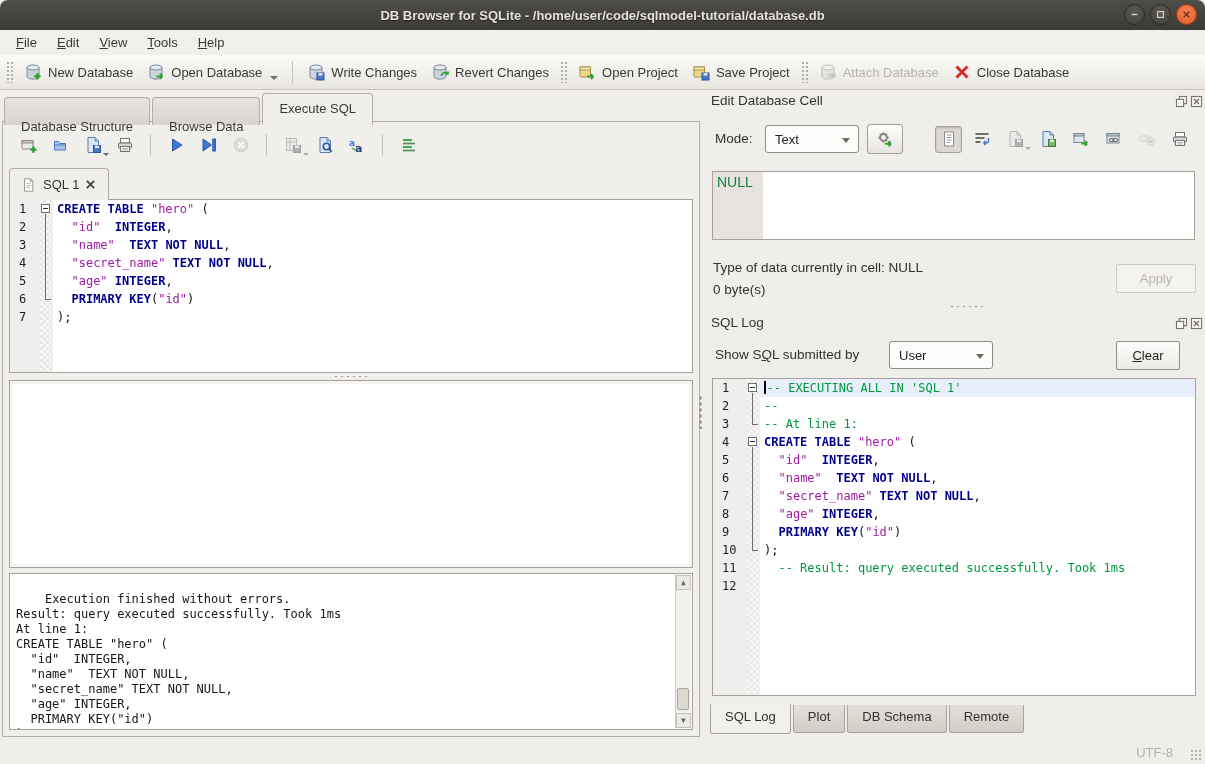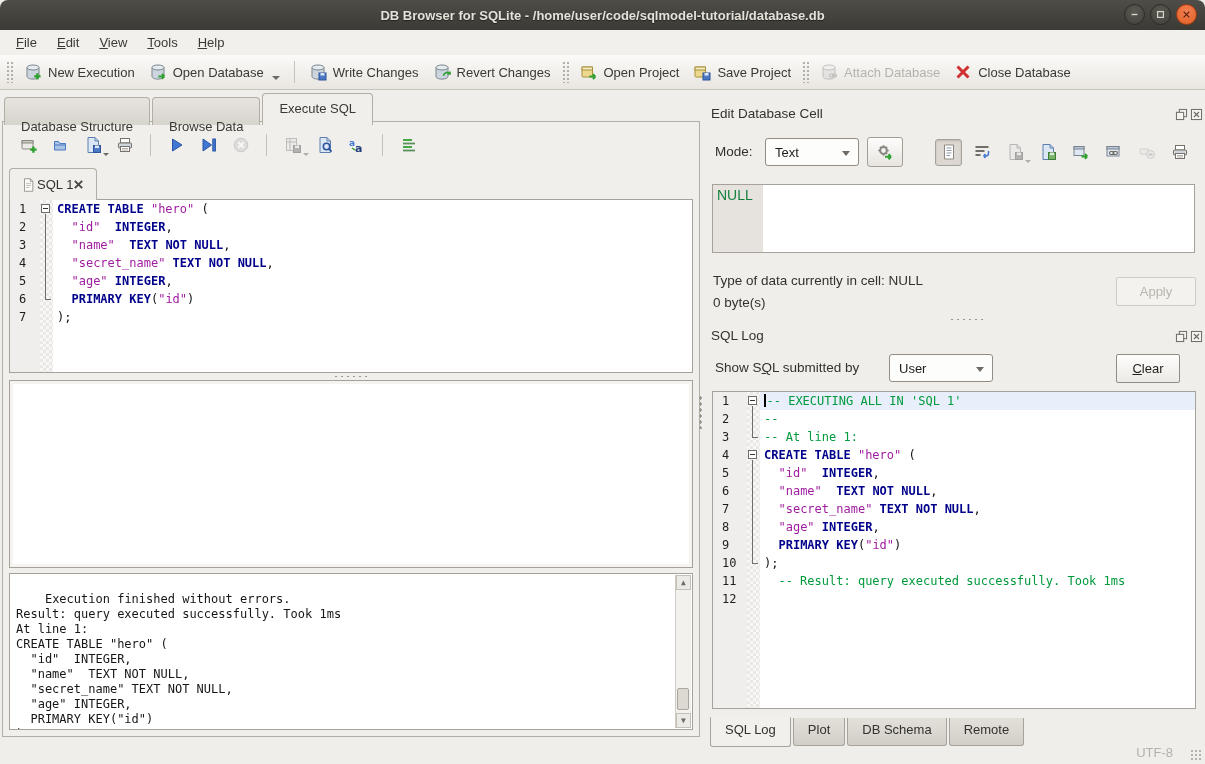--- a/index.html
+++ b/index.html
@@ -46,21 +46,21 @@
   
   .left-frame { position:absolute; left:2px; top:121px; width:698px; height:616px;
     border:1px solid #b2ada5; background:#f1efec; }
 
   .sqlbar { position:absolute; left:6px; top:6px; height:34px; display:flex; align-items:center; gap:5px; padding-left:6px; }
   .ibtn { width:27px; height:27px; display:flex; align-items:center; justify-content:center; border-radius:3px; position:relative; }
   .ibtn.disabled { filter:grayscale(1) opacity(.5); }
   .ibtn.pressed { background:#dcd8d1; border:1px solid #a6a29a; box-shadow:inset 0 1px 2px rgba(0,0,0,.15); }
   .ibtn .dropcaret { position:absolute; right:-3px; bottom:2px; border-left-width:3px; border-right-width:3px; border-top-width:3px; }
 
-  .sqltab { position:absolute; left:6px; top:46px; height:32px; display:flex; align-items:center; gap:0;
+  .sqltab { position:absolute; left:6px; top:46px; height:32px; display:flex; align-items:center; gap:6px;
     padding:0 12px; border:1px solid #b2ada5; border-bottom:none; border-radius:4px 4px 0 0;
     background:#f1efec; z-index:2; }
   .sqltab .lbl { color:#33322e; }
 
   
   .code-pane { position:absolute; background:#fff; border:1px solid #a6a19a; overflow:hidden; font-family:"DejaVu Sans Mono",monospace; font-size:12px; }
   .gutter-bg { position:absolute; top:0; bottom:0; left:0; background:#efeeec; }
   .fold-bg { position:absolute; top:0; bottom:0; width:13px;
     background-image:linear-gradient(45deg,#e9e8e6 25%,transparent 25%,transparent 75%,#e9e8e6 75%),
                      linear-gradient(45deg,#e9e8e6 25%,transparent 25%,transparent 75%,#e9e8e6 75%);
@@ -92,21 +92,21 @@
   .message { position:absolute; background:#fff; border:1px solid #a6a19a;
     font-family:"DejaVu Sans Mono",monospace; font-size:12px; line-height:15px; color:#161616;
     padding:3px 22px 0 6px; white-space:pre; overflow:hidden; }
   .sbar { position:absolute; right:1px; top:1px; bottom:1px; width:16px; background:#f3f1ee; border-left:1px solid #cfcac3; }
   .sbar .arr { position:absolute; left:0; width:15px; height:15px; display:flex; align-items:center; justify-content:center;
     color:#6f6b64; font-size:8px; background:#eceae6; border:1px solid #c4bfb7; }
   .sbar .arr.up { top:0; } .sbar .arr.dn { bottom:0; }
   .sbar .thumb { position:absolute; left:1px; width:12px; background:#dcd9d3; border:1px solid #aaa59d; border-radius:2px; }
 
   
-  .right { position:absolute; left:703px; top:104px; width:502px; height:650px;text-decoration:underline; }
+  .right { position:absolute; left:703px; top:91px; width:502px; height:650px;text-decoration:underline; }
   .dockhead { position:absolute; left:0; width:100%; height:22px; }
   .dockhead .dtitle { position:absolute; left:8px; top:2px; font-size:13.5px; color:#33322e; }
   .dockbtn { position:absolute; top:4px; width:13px; height:13px; display:flex; }
   .label { color:#33322e; font-size:13.5px; }
 
   .combo { position:absolute; height:28px; background:#fdfdfc; border:1px solid #918d85; border-radius:3px;
     display:flex; align-items:center; padding:0 24px 0 9px; color:#1f1e1b; }
   .combo::after { content:""; position:absolute; right:8px; top:12px; width:0; height:0;
     border-left:4px solid transparent; border-right:4px solid transparent; border-top:5px solid #6f6b64; }
 
@@ -171,21 +171,21 @@
 <div class="toolbar">
     <div class="thandle"></div>
     <div class="tbtn">
       <span class="ico">
         <svg width="18" height="18" viewBox="0 0 18 18" xmlns="http://www.w3.org/2000/svg">
           <path d="M3 4.5v9c0 1.5 2.7 2.6 6 2.6s6-1.1 6-2.6v-9" fill="#ccd5dd" stroke="#78858f"></path>
           <ellipse cx="9" cy="4.5" rx="6" ry="2.5" fill="#e6ebf0" stroke="#78858f"></ellipse>
           <path d="M13.4 10.2v6.4M10.2 13.4h6.4" stroke="#2fa131" stroke-width="2.4"></path>
         </svg>
       </span>
-      <span class="lbl">New Execution</span>
+      <span class="lbl">New Database</span>
     </div>
     <div class="tbtn">
       <span class="ico">
         <svg width="18" height="18" viewBox="0 0 18 18" xmlns="http://www.w3.org/2000/svg">
           <path d="M3 4.5v9c0 1.5 2.7 2.6 6 2.6s6-1.1 6-2.6v-9" fill="#ccd5dd" stroke="#78858f"></path>
           <ellipse cx="9" cy="4.5" rx="6" ry="2.5" fill="#e6ebf0" stroke="#78858f"></ellipse>
           <path d="M9.4 13.4h6m0 0l-2.5-2.5M15.4 13.4l-2.5 2.5" stroke="#2fa131" stroke-width="2" fill="none"></path>
         </svg>
       </span>
       <span class="lbl">Open Database</span>

